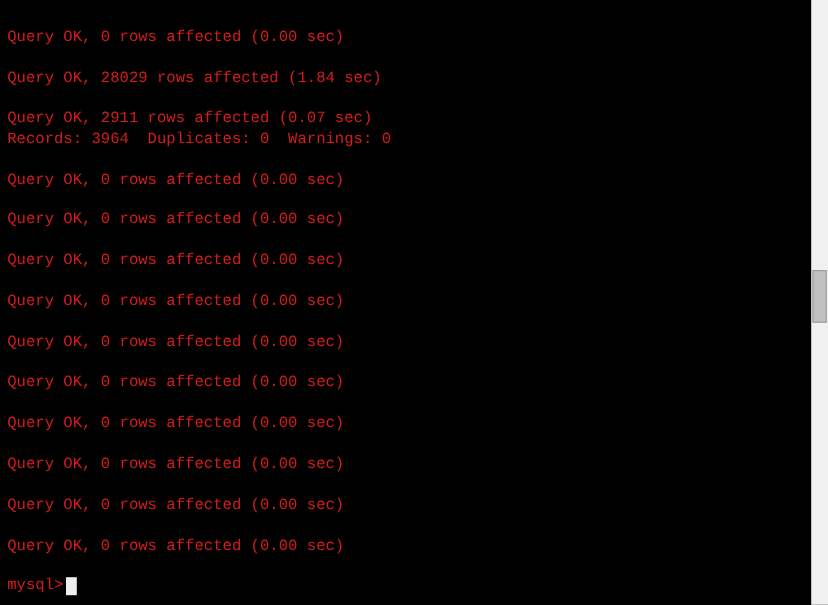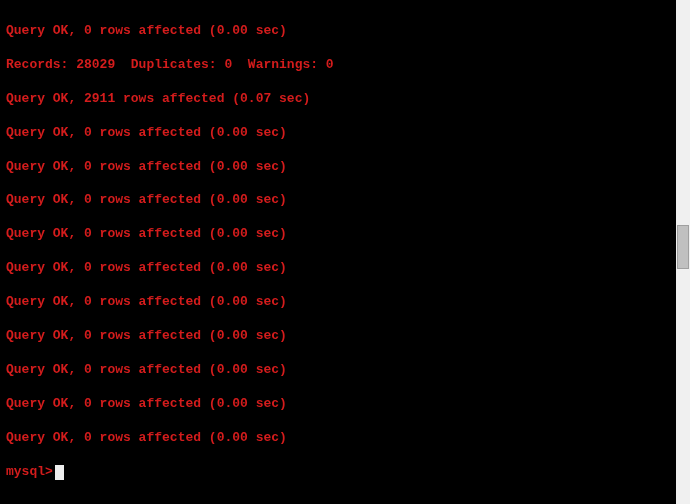--- a/index.html
+++ b/index.html
@@ -16,21 +16,20 @@
       height: 504px;
       overflow: hidden;
       position: relative;
     }
     .terminal {
       width: 676px;
       height: 100%;
       padding: 6px 6px 6px 6px;
       line-height: 1.3;
       overflow-y: hidden;
-      font-weight: bold;
     }
     .line {
       white-space: pre;
       margin-bottom: 0px;
     }
     .spacer {
       height: 17px;
     }
     .prompt-line {
       display: flex;
@@ -63,23 +62,24 @@
     }
   </style>
 </head>
 <body>
 
 <div class="terminal">
   <div id="lines-container">
       <div class="spacer"></div>
       <div class="line">Query OK, 0 rows affected (0.00 sec)</div>
       <div class="spacer"></div>
-      <div class="line">Records: 28029  Duplicates: 0  Warnings: 0</div>
+      <div class="line">Query OK, 28029 rows affected (1.84 sec)</div>
       <div class="spacer"></div>
       <div class="line">Query OK, 2911 rows affected (0.07 sec)</div>
+      <div class="line">Records: 3964  Duplicates: 0  Warnings: 0</div>
       <div class="spacer"></div>
       <div class="line">Query OK, 0 rows affected (0.00 sec)</div>
       <div class="spacer"></div>
       <div class="line">Query OK, 0 rows affected (0.00 sec)</div>
       <div class="spacer"></div>
       <div class="line">Query OK, 0 rows affected (0.00 sec)</div>
       <div class="spacer"></div>
       <div class="line">Query OK, 0 rows affected (0.00 sec)</div>
       <div class="spacer"></div>
       <div class="line">Query OK, 0 rows affected (0.00 sec)</div>

